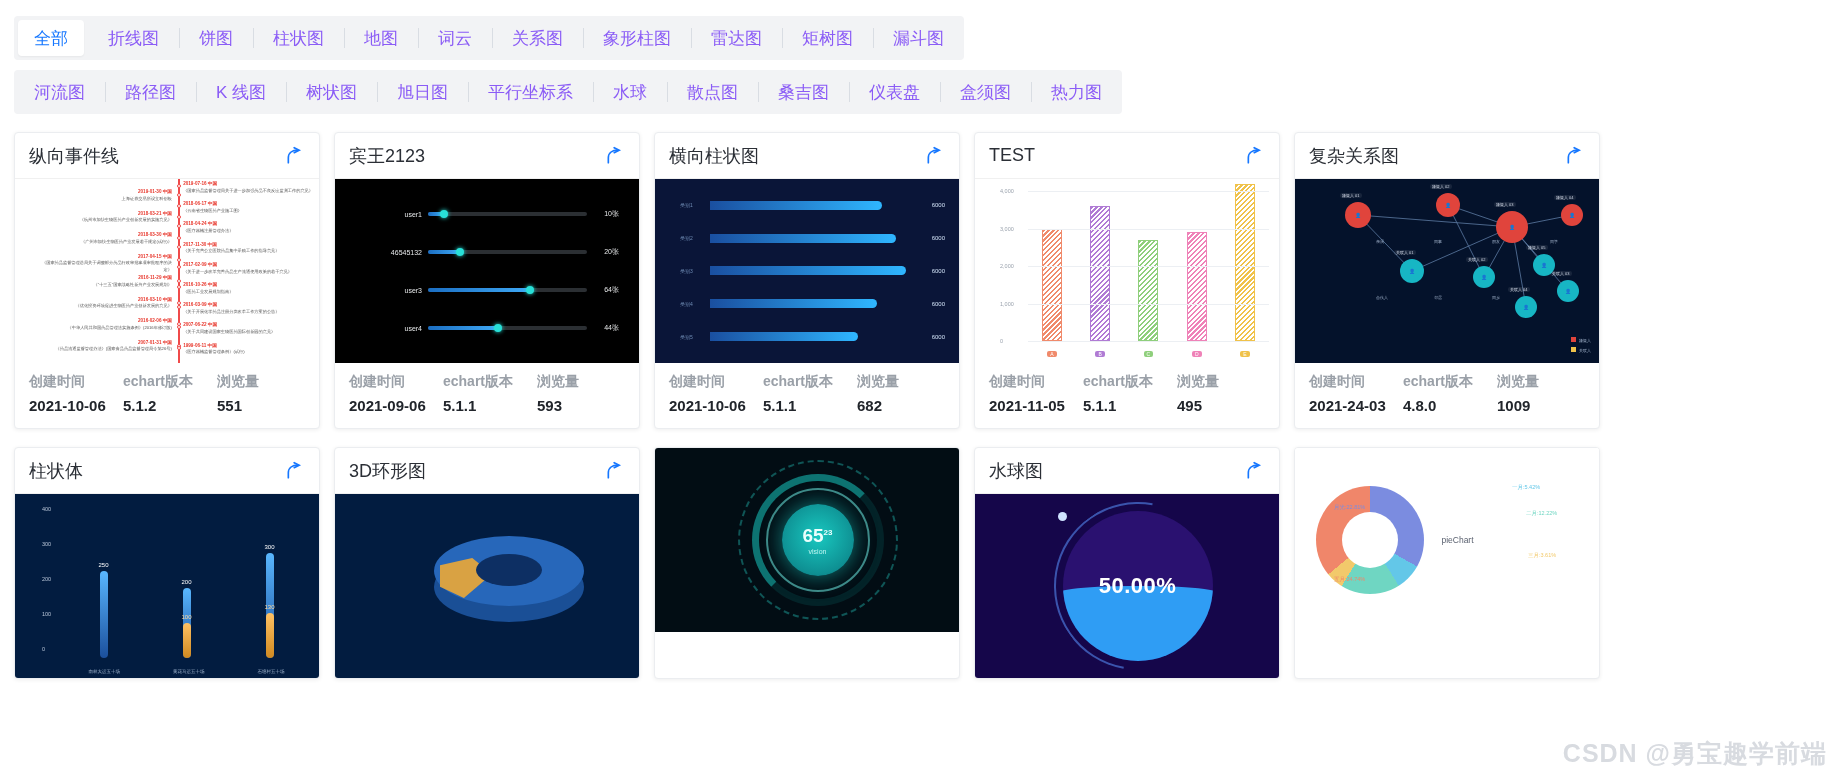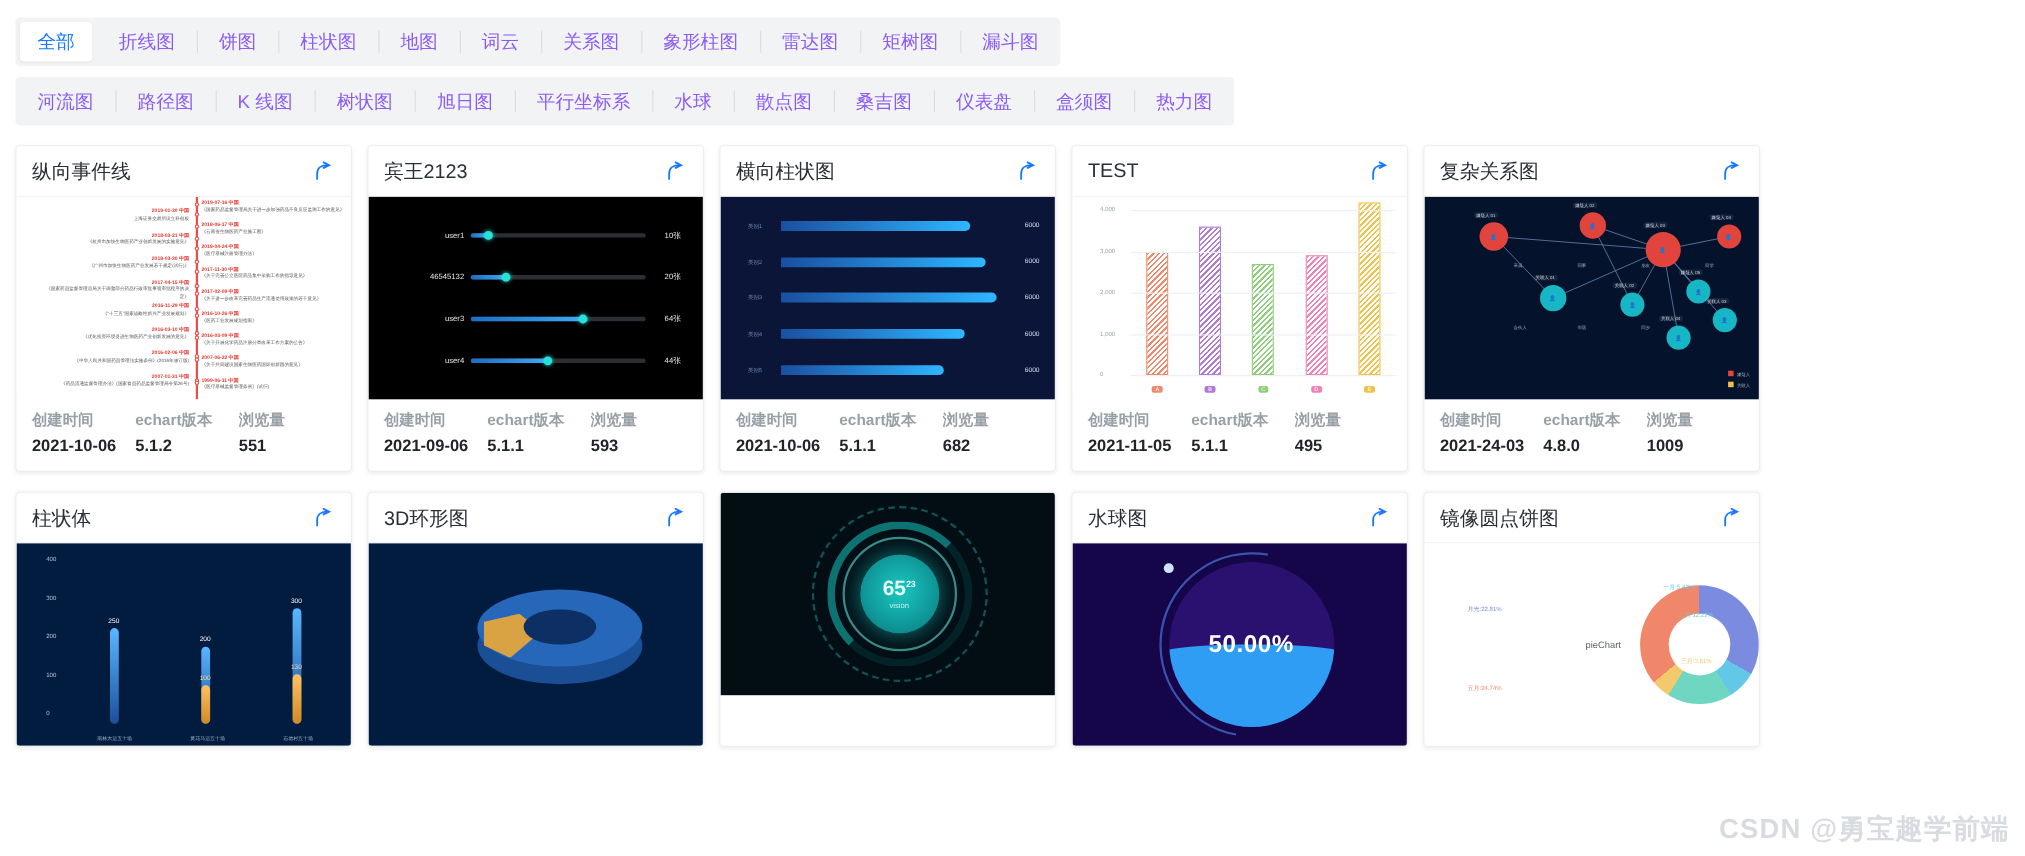--- a/index.html
+++ b/index.html
@@ -163,21 +163,21 @@
               background: #2f9df4; border-radius: 45% 45% 0 0 / 14% 14% 0 0; }
   .lq-text { position: absolute; inset: 0; display: flex; align-items: center; justify-content: center;
              font-size: 22px; color: #fff; font-weight: 600; letter-spacing: .5px; }
   .lq-arc { position: absolute; width: 168px; height: 168px; border-radius: 50%;
             border: 2px solid rgba(90,150,255,.55); border-right-color: transparent; border-bottom-color: transparent;
             transform: rotate(-35deg); }
   .lq-dot { position: absolute; width: 9px; height: 9px; border-radius: 50%; background: #cfe3ff;
             top: 18px; left: 62px; }
 
   
-  .pie-wrap { position: relative; height: 100%; background: #fff; display: flex; align-items: center; justify-content: flex-end; }
+  .pie-wrap { position: relative; height: 100%; background: #fff; display: flex; align-items: center; justify-content: flex-start; }
   .pie { width: 108px; height: 108px; border-radius: 50%; position: relative; }
   .pie::after { content: ""; position: absolute; inset: 26px; background: #fff; border-radius: 50%; }
   .pie-label { position: absolute; inset: 0; display: flex; align-items: center; justify-content: center;
                font-size: 8.5px; color: #5b6270; z-index: 2; }
   .pie-note { position: absolute; font-size: 5.5px; white-space: nowrap; }
 
   
   .d3-wrap { position: relative; height: 100%; }
   .d3-base { position: absolute; left: 78px; top: 58px; width: 150px; height: 70px; border-radius: 50%;
              background: #1a4f96; }
@@ -675,27 +675,20 @@
           <div class="lq-dot"></div>
           <div class="lq-ball">
             <div class="lq-water"></div>
           </div>
           <div class="lq-text">50.00%</div>
         </div>
       </div>
     </div>
 
     <div class="card">
-      <div class="card-head">
-        <span class="card-title">镜像圆点饼图</span>
-        <svg class="share-icon" viewBox="0 0 24 24" fill="none" stroke="#1677ff" stroke-width="2" stroke-linecap="round">
-          <path d="M4 20 L4 14 C4 8 9 5 15 5"></path>
-            <path d="M11 2 L17 5 L11 8"></path>
-        </svg>
-      </div>
       <div class="thumb th-white">
         <div class="pie-wrap" id="pie-host">
           <div class="pie" id="pie-ring" style="background: conic-gradient(rgb(123, 140, 224) 0deg, rgb(123, 140, 224) 119.355deg, rgb(99, 199, 232) 119.355deg, rgb(99, 199, 232) 147.715deg, rgb(111, 214, 194) 147.715deg, rgb(111, 214, 194) 211.657deg, rgb(242, 201, 107) 211.657deg, rgb(242, 201, 107) 230.547deg, rgb(240, 134, 106) 230.547deg, rgb(240, 134, 106) 360deg);"></div>
           <div class="pie-label">pieChart</div>
         <div class="pie-note" style="left: 18px; top: 56px; color: rgb(123, 140, 224);">月光:22.81%</div>
             <div class="pie-note" style="left: 196px; top: 36px; color: rgb(99, 199, 232);">一月:5.42%</div>
             <div class="pie-note" style="left: 210px; top: 62px; color: rgb(111, 214, 194);">二月:12.22%</div>
             <div class="pie-note" style="left: 212px; top: 104px; color: rgb(242, 201, 107);">三月:3.61%</div>
             <div class="pie-note" style="left: 18px; top: 128px; color: rgb(240, 134, 106);">五月:24.74%</div>
           </div>

